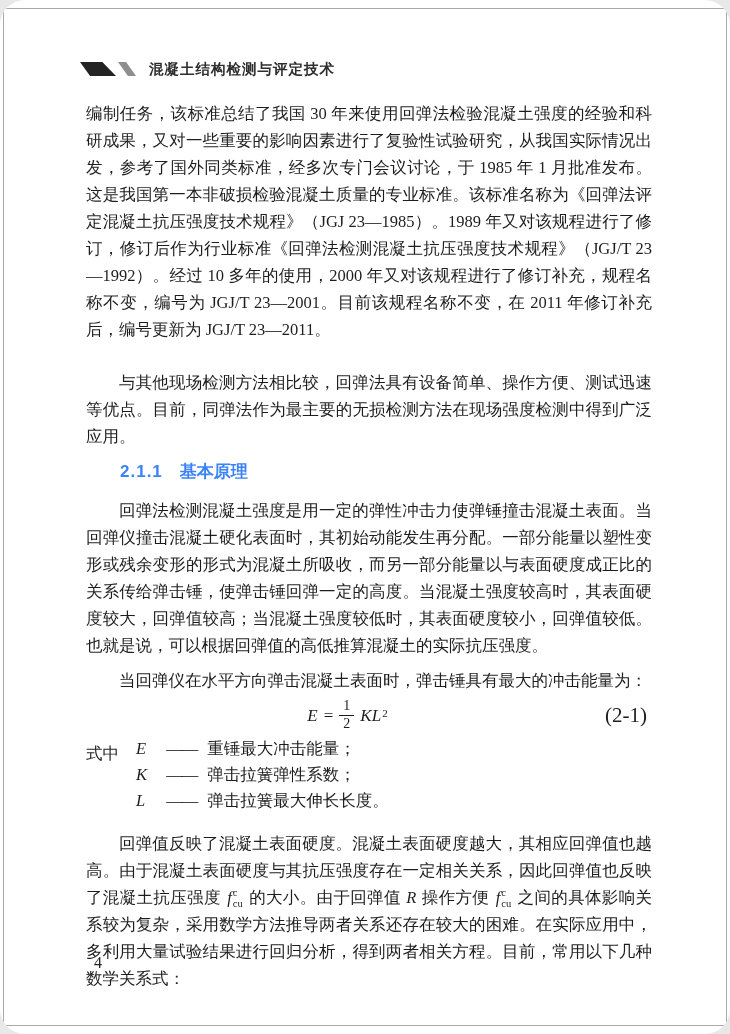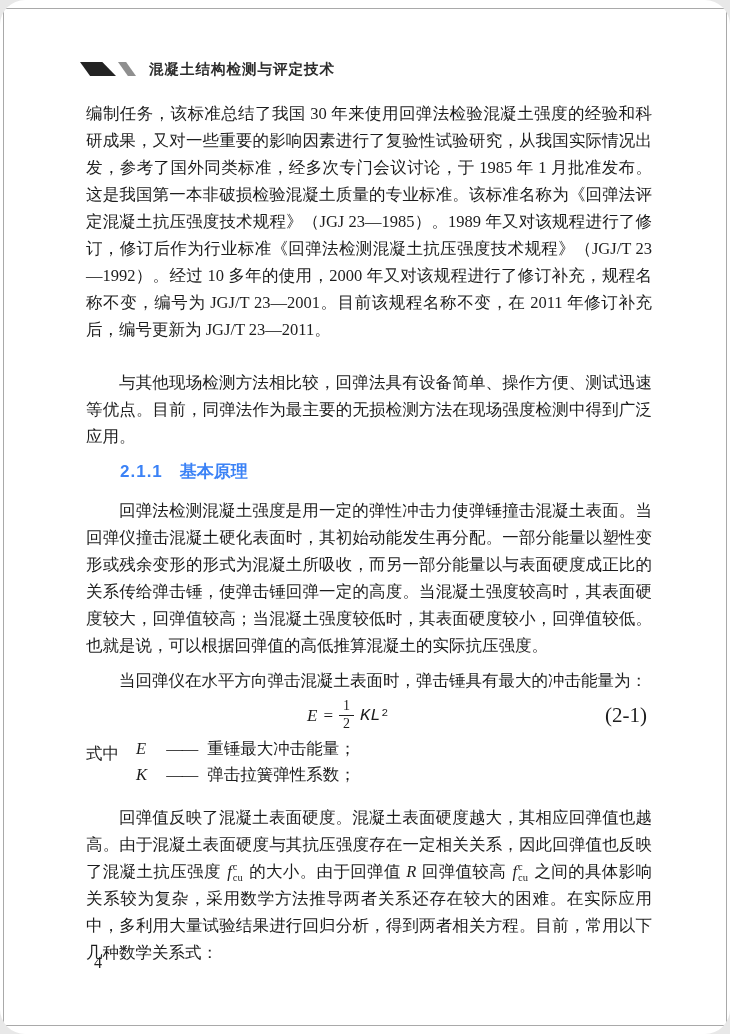--- a/index.html
+++ b/index.html
@@ -76,21 +76,21 @@
     display:inline-flex; align-items:center; gap:6px;
     font-size:17px; font-style:italic;
     transform:translateX(-22px);
   }
   .formula .eq-sign { font-style:normal; }
   .frac {
     display:inline-flex; flex-direction:column; align-items:center;
     font-style:normal; font-size:14px; line-height:1.15;
   }
   .frac .num { border-bottom:1px solid #1d1d1d; padding:0 4px; }
-  .kl-term { display:inline-flex; align-items:center;font-family:Liberation Mono, monospace; }
+  .kl-term { display:inline-flex; align-items:center; }
   .kl-term sup { font-size:11px; font-style:normal; position:relative; top:-2px; left:1px; }
   .eq-label {
     position:absolute; right:5px; top:50%; transform:translateY(-50%);
     font-style:normal; font-size:21px;
   }
 
   
   .where-block { line-height:26px; font-size:16.5px; text-align:left; }
   .where-line { position:relative; padding-left:50px; }
   .where-prefix { position:absolute; left:0; top:5px; }
@@ -161,29 +161,34 @@
         <span class="where-prefix">式中</span>
         <span class="where-var"><i>E</i></span>
         <span class="wdash">——</span>
         <span>重锤最大冲击能量；</span>
       </div>
       <div class="where-line">
         <span class="where-var"><i>K</i></span>
         <span class="wdash">——</span>
         <span>弹击拉簧弹性系数；</span>
       </div>
+      <div class="where-line">
+        <span class="where-var"><i>L</i></span>
+        <span class="wdash">——</span>
+        <span>弹击拉簧最大伸长长度。</span>
+      </div>
     </div>
 
     <p class="para p5"><span>回弹值反映了混凝土表面硬度。混凝土表面硬度越大，其相应回弹值也越高。由于混凝土表面硬度与其抗压强度存在一定相关关系，因此回弹值也反映了混凝土抗压强度 </span><span class="fterm">
           <i class="fbase">f</i>
           <span class="supsub">
             <span class="sup">c</span>
             <span class="sub">cu</span>
           </span>
-        </span><span> 的大小。由于回弹值 </span><i class="rvar">R</i><span> 回弹值较高 </span><span class="fterm">
+        </span><span> 的大小。由于回弹值 </span><i class="rvar">R</i><span> 操作方便 </span><span class="fterm">
           <i class="fbase">f</i>
           <span class="supsub">
             <span class="sup">c</span>
             <span class="sub">cu</span>
           </span>
         </span><span> 之间的具体影响关系较为复杂，采用数学方法推导两者关系还存在较大的困难。在实际应用中，多利用大量试验结果进行回归分析，得到两者相关方程。目前，常用以下几种数学关系式：</span></p>
 
   </div>
 
   <div class="page-number">4</div>

